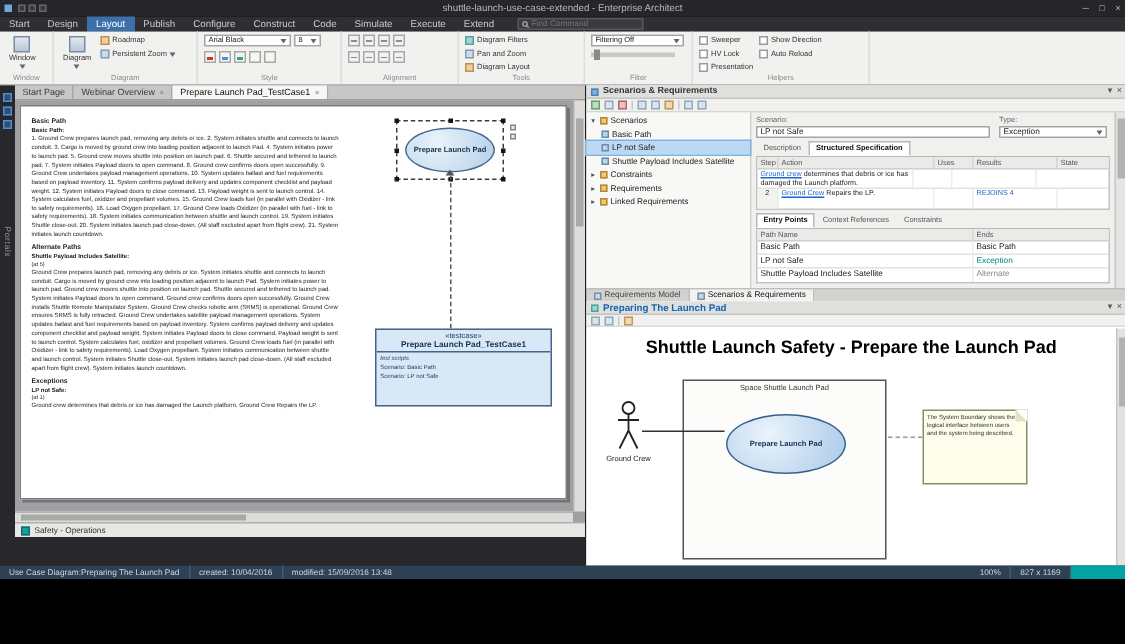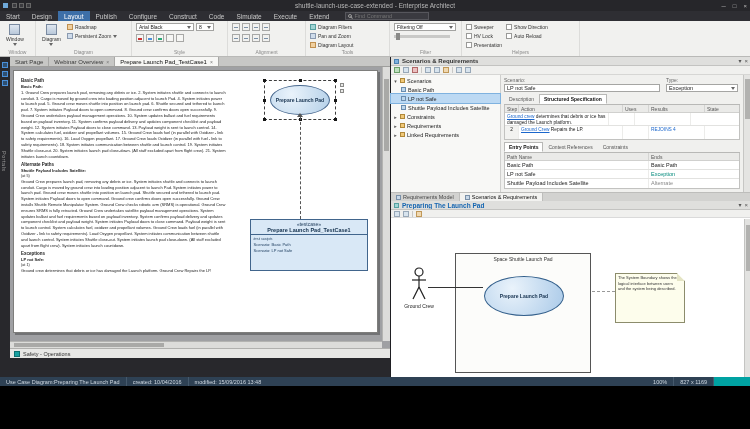--- a/index.html
+++ b/index.html
@@ -564,20 +564,21 @@
         <span class="hglyph">×</span>
       </div>
       <div class="dw-toolbar">
         <span class="ticn"></span>
         <span class="ticn"></span>
         <span class="tsep"></span>
         <span class="ticn o"></span>
       </div>
 
       <div class="dcanvas">
+        <div class="dtitle">Shuttle Launch Safety - Prepare the Launch Pad</div>
 
         <div class="boundary">
           <div class="blabel">Space Shuttle Launch Pad</div>
           <div class="d-ellipse">
             <span>Prepare Launch Pad</span>
           </div>
         </div>
 
         <div class="assoc"></div>
 

